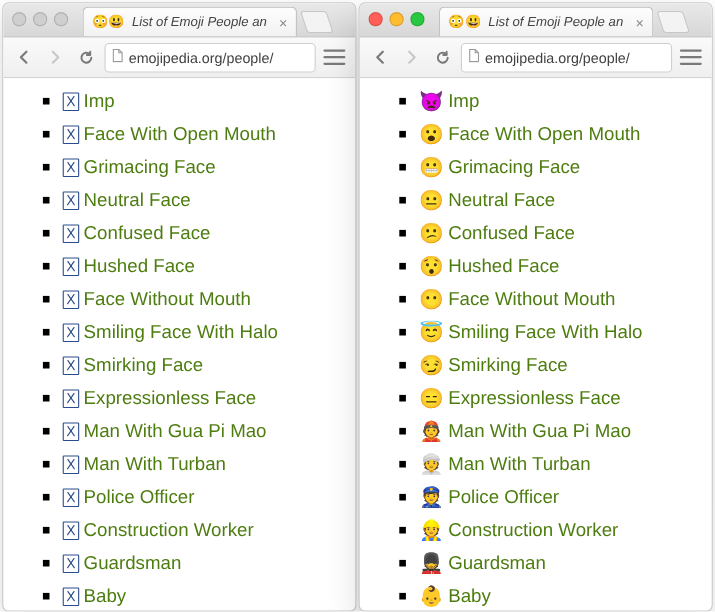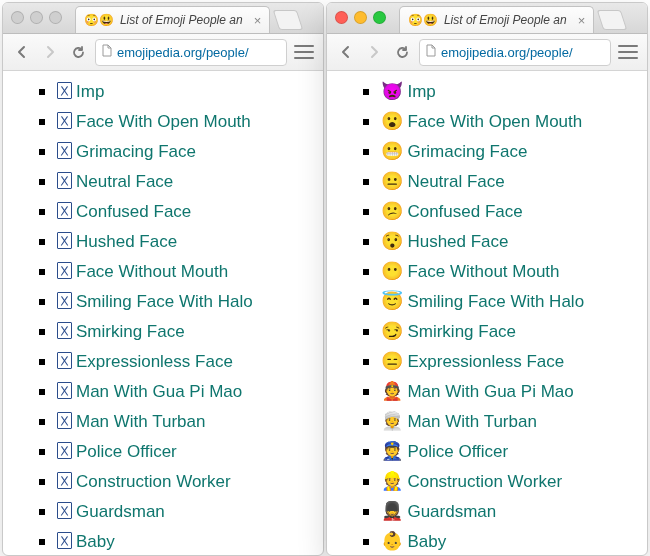--- a/index.html
+++ b/index.html
@@ -114,21 +114,21 @@
   .addr {
     flex: 1;
     height: 25px;
     background: #fff;
     border: 1px solid #cfcfcf;
     border-radius: 4px;
     display: flex;
     align-items: center;
     padding: 0 6px;
     font-size: 13px;
-    color: #0369a1;
+    color: #404040;
     gap: 5px;
   }
   .addr .page-icon { color: #888; font-size: 12px; }
   .menu-icon {
     width: 20px; height: 14px;
     display: flex;
     flex-direction: column;
     justify-content: space-between;
   }
   .menu-icon span { height: 2px; background: #7a7a7a; border-radius: 1px; }
@@ -143,22 +143,23 @@
     gap: 10px;
     padding: 4px 0;
   }
   .bullet {
     width: 6px; height: 6px;
     background: #000;
     flex: 0 0 auto;
   }
   .cell {
     display: inline-flex;
+    align-items: center;
     gap: 4px;
-    color: #0f766e;
+    color: #4d7c0f;
     font-size: 17px;
     font-weight: 500;
     padding: 1px 2px;
   }
   .emoji, .tofu {
     display: inline-block;
     text-align: center;
   }
   .emoji { font-size: 18px; line-height: 1; }
   .tofu {

